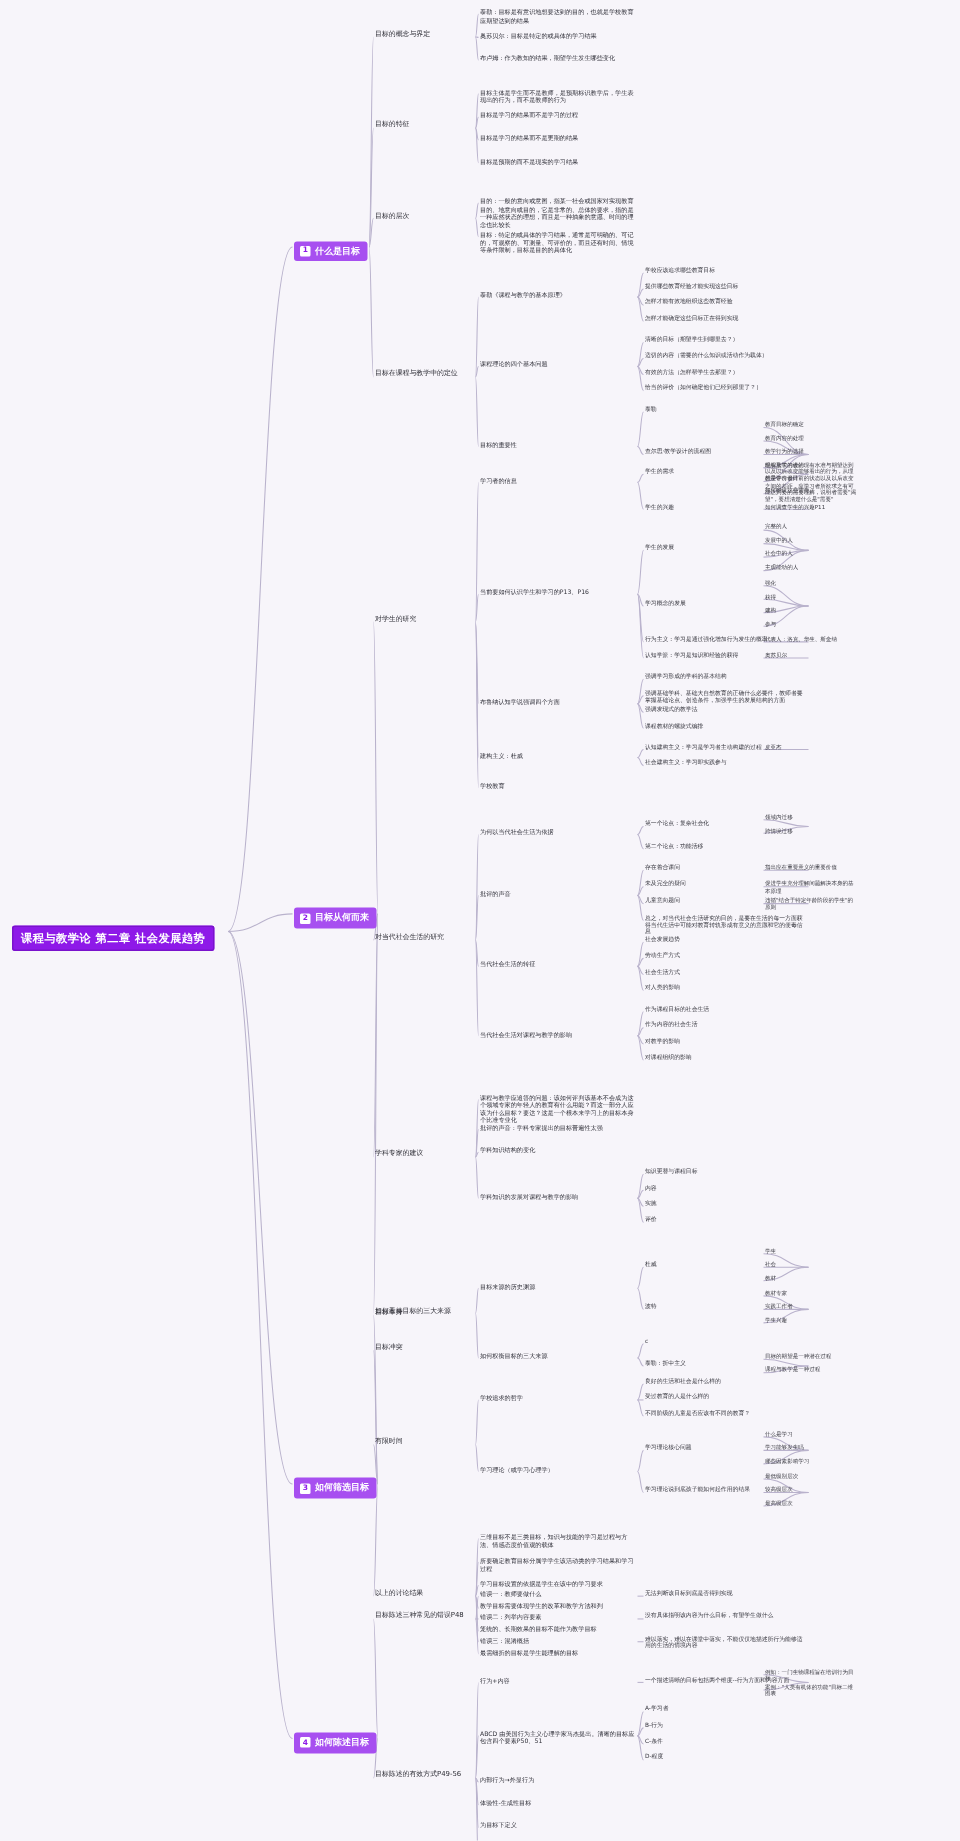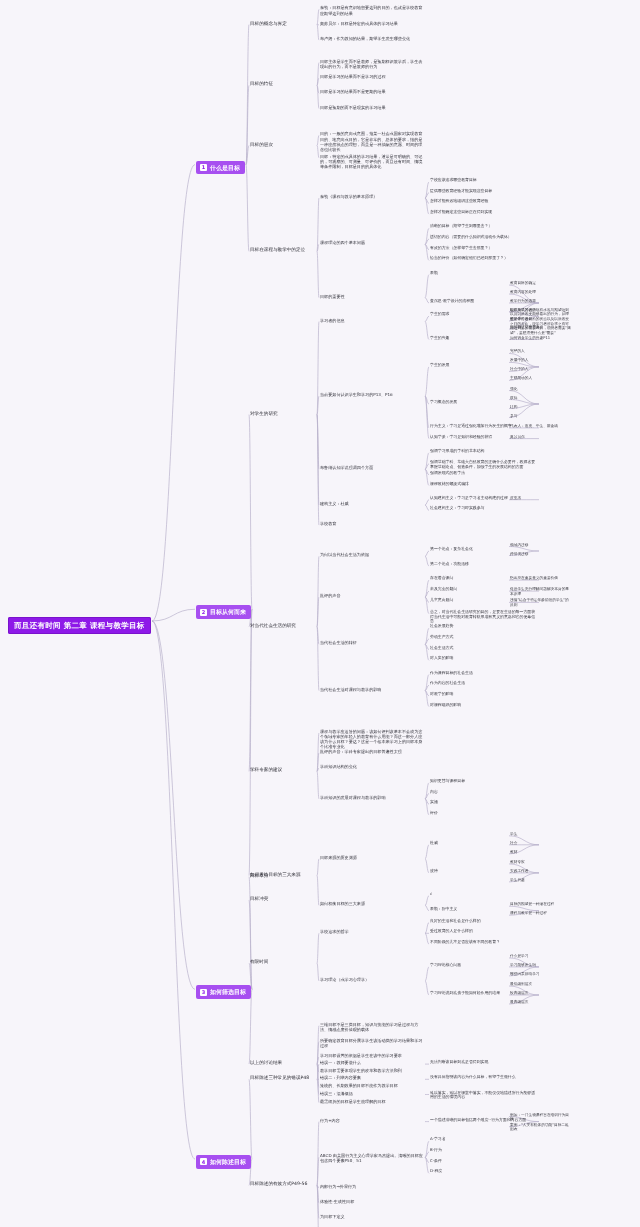--- a/index.html
+++ b/index.html
@@ -207,21 +207,21 @@
       <path d="M425,1157.25 C427,1157.25 427,1173.3 429,1173.3"></path>
       <path d="M317,1185.35 C318,1185.35 318,1187.9999999999998 319,1187.9999999999998"></path>
       <path d="M317,1185.35 C318,1185.35 318,1203.1999999999998 319,1203.1999999999998"></path>
       <path d="M317,1185.35 C318,1185.35 318,1218.3999999999999 319,1218.3999999999999"></path>
       <path d="M317,1185.35 C318,1185.35 318,1243.8 319,1243.8"></path>
       <path d="M425,1243.8 C427,1243.8 427,1233.1 429,1233.1"></path>
       <path d="M425,1243.8 C427,1243.8 427,1243.8 429,1243.8"></path>
       <path d="M425,1243.8 C427,1243.8 427,1254.5 429,1254.5"></path>
     </svg>
   <div id="nodes">
-      <div class="node root" style="left: 8px; top: 617px;">而且还有时间 第二章 课程与教学目标</div>
+      <div class="node root" style="left: 8px; top: 617px;">课程与教学论 第二章 社会发展趋势</div>
       <div class="node lv1" style="left: 196px; top: 160.65px;">
         <span class="num">1</span>
         <span>什么是目标</span>
       </div>
       <div class="node lv2 wrap" style="left: 250px; top: 20.6px; width: 66px;">目标的概念与界定</div>
       <div class="node lv3 wrap" style="left: 320px; top: 5.4px; width: 104px;">泰勒：目标是有意识地想要达到的目的，也就是学校教育应期望达到的结果</div>
       <div class="node lv3 wrap" style="left: 320px; top: 20.9px; width: 104px;">奥苏贝尔：目标是特定的或具体的学习结果</div>
       <div class="node lv3 wrap" style="left: 320px; top: 36.1px; width: 104px;">布卢姆：作为教知的结果，期望学生发生哪些变化</div>
       <div class="node lv2 wrap" style="left: 250px; top: 81.4px; width: 66px;">目标的特征</div>
       <div class="node lv3 wrap" style="left: 320px; top: 58.6px; width: 104px;">目标主体是学生而不是教师，是预期标识教学后，学生表现出的行为，而不是教师的行为</div>

